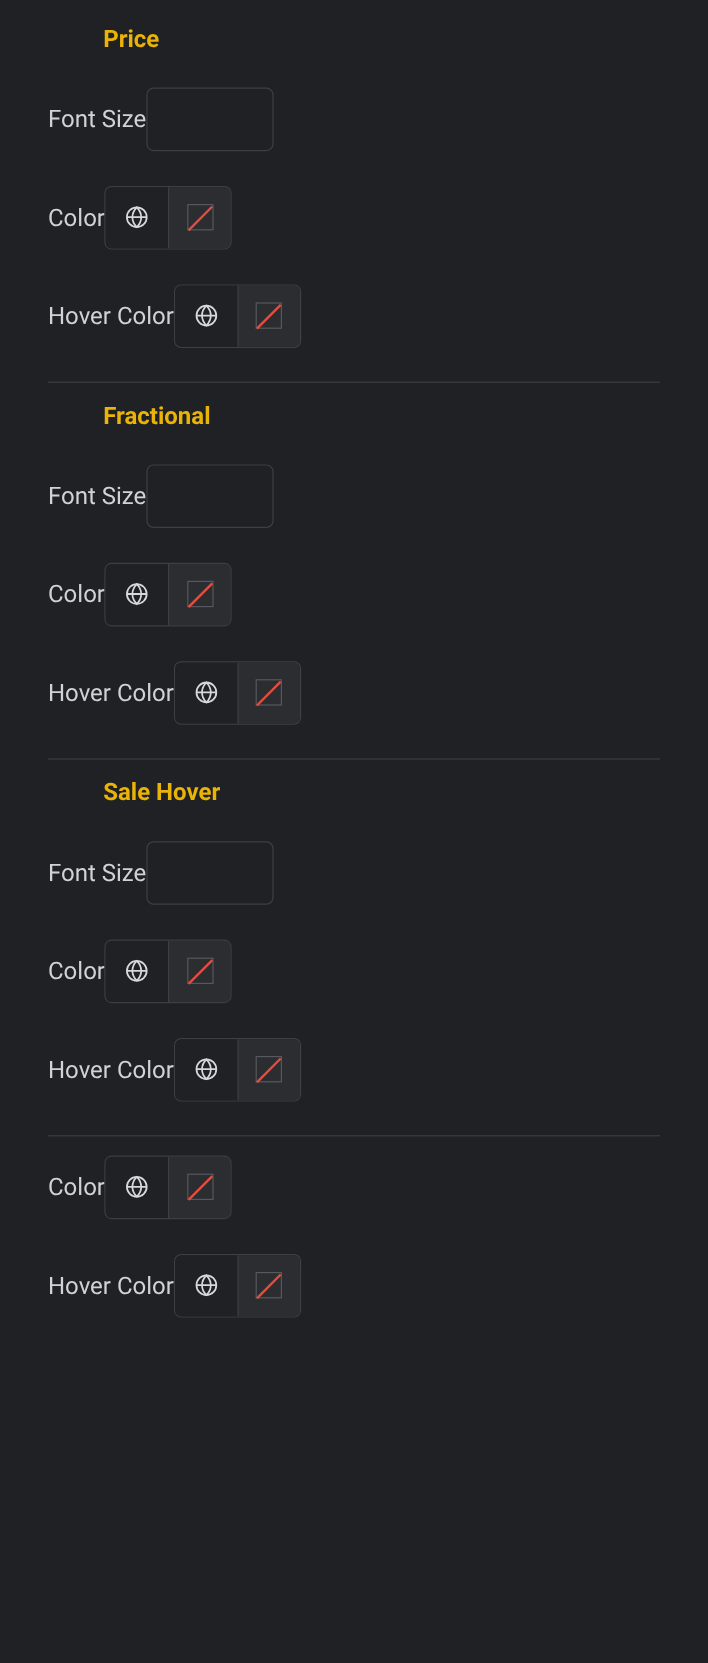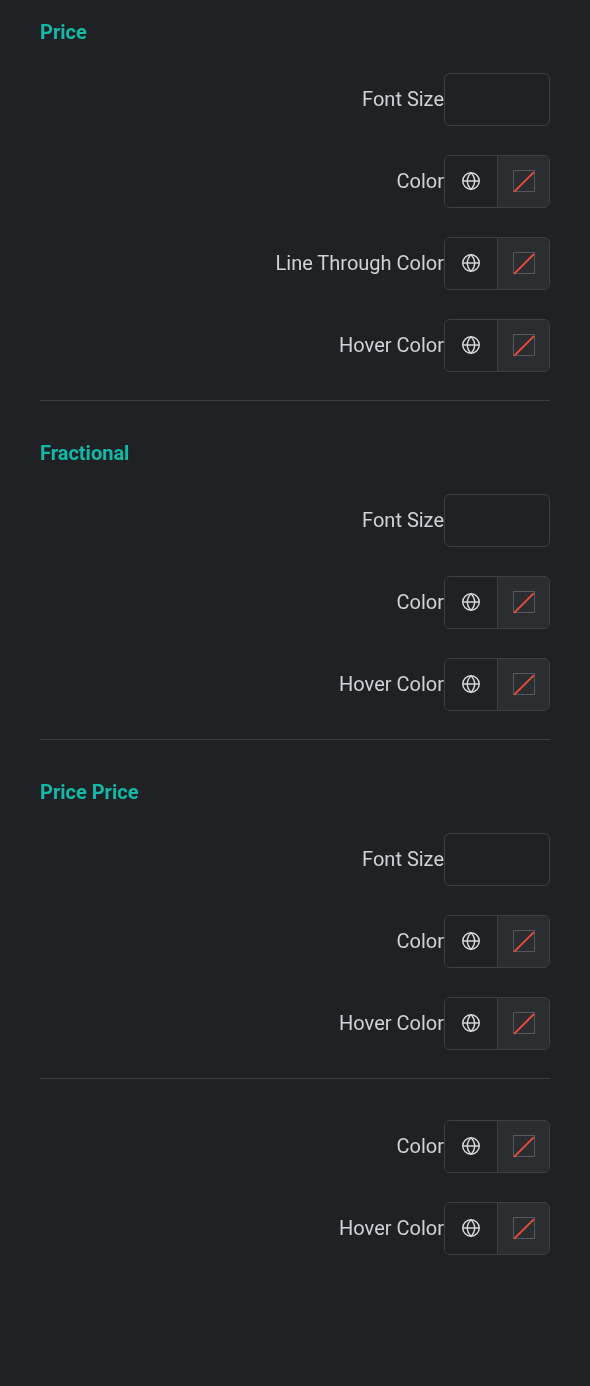--- a/index.html
+++ b/index.html
@@ -12,32 +12,33 @@
     color: #d5d8dc;
     font-family: -apple-system, BlinkMacSystemFont, "Segoe UI", Roboto, sans-serif;
     width: 590px;
     padding: 20px 40px 20px 40px;
   }
   .section {
     padding-bottom: 18px;
   }
   .section + .section {
     border-top: 1px solid #3a3d42;
-    padding-top: 40px;
+    padding-top: 15px;
   }
   .section-heading {
     font-size: 20px;
     font-weight: 700;
-    color: #14b8a6;
+    color: #eab308;
     margin-bottom: 28px;
+    margin-left: 46px;
   }
   .row {
     display: flex;
     align-items: center;
-    justify-content: flex-end;
+    justify-content: flex-start;
     min-height: 54px;
     margin-bottom: 28px;
   }
   .row:last-child {
     margin-bottom: 10px;
   }
   .row-label {
     font-size: 20px;
     color: #cfd3d8;
     font-weight: 400;
@@ -121,35 +122,20 @@
             <path d="M3 12h18"></path>
             <path d="M12 3c2.5 2.5 4 5.5 4 9s-1.5 6.5-4 9c-2.5-2.5-4-5.5-4-9s1.5-6.5 4-9z"></path>
           </svg>
       </div>
       <div class="btn-seg dark">
         <span class="swatch"></span>
       </div>
     </div>
   </div>
 
-  <div class="row">
-    <div class="row-label">Line Through Color</div>
-    <div class="btn-group">
-      <div class="btn-seg">
-        <svg class="globe-icon" viewBox="0 0 24 24" fill="none" stroke="#d5d8dc" stroke-width="1.6">
-            <circle cx="12" cy="12" r="9"></circle>
-            <path d="M3 12h18"></path>
-            <path d="M12 3c2.5 2.5 4 5.5 4 9s-1.5 6.5-4 9c-2.5-2.5-4-5.5-4-9s1.5-6.5 4-9z"></path>
-          </svg>
-      </div>
-      <div class="btn-seg dark">
-        <span class="swatch"></span>
-      </div>
-    </div>
-  </div>
 
   <div class="row">
     <div class="row-label">Hover Color</div>
     <div class="btn-group">
       <div class="btn-seg">
         <svg class="globe-icon" viewBox="0 0 24 24" fill="none" stroke="#d5d8dc" stroke-width="1.6">
             <circle cx="12" cy="12" r="9"></circle>
             <path d="M3 12h18"></path>
             <path d="M12 3c2.5 2.5 4 5.5 4 9s-1.5 6.5-4 9c-2.5-2.5-4-5.5-4-9s1.5-6.5 4-9z"></path>
           </svg>
@@ -196,21 +182,21 @@
           </svg>
       </div>
       <div class="btn-seg dark">
         <span class="swatch"></span>
       </div>
     </div>
   </div>
 </div>
 
 <div class="section">
-  <div class="section-heading">Price Price</div>
+  <div class="section-heading">Sale Hover</div>
 
   <div class="row">
     <div class="row-label">Font Size</div>
     <input class="text-input" type="text" value="" style="">
   </div>
 
   <div class="row">
     <div class="row-label">Color</div>
     <div class="btn-group">
       <div class="btn-seg">

